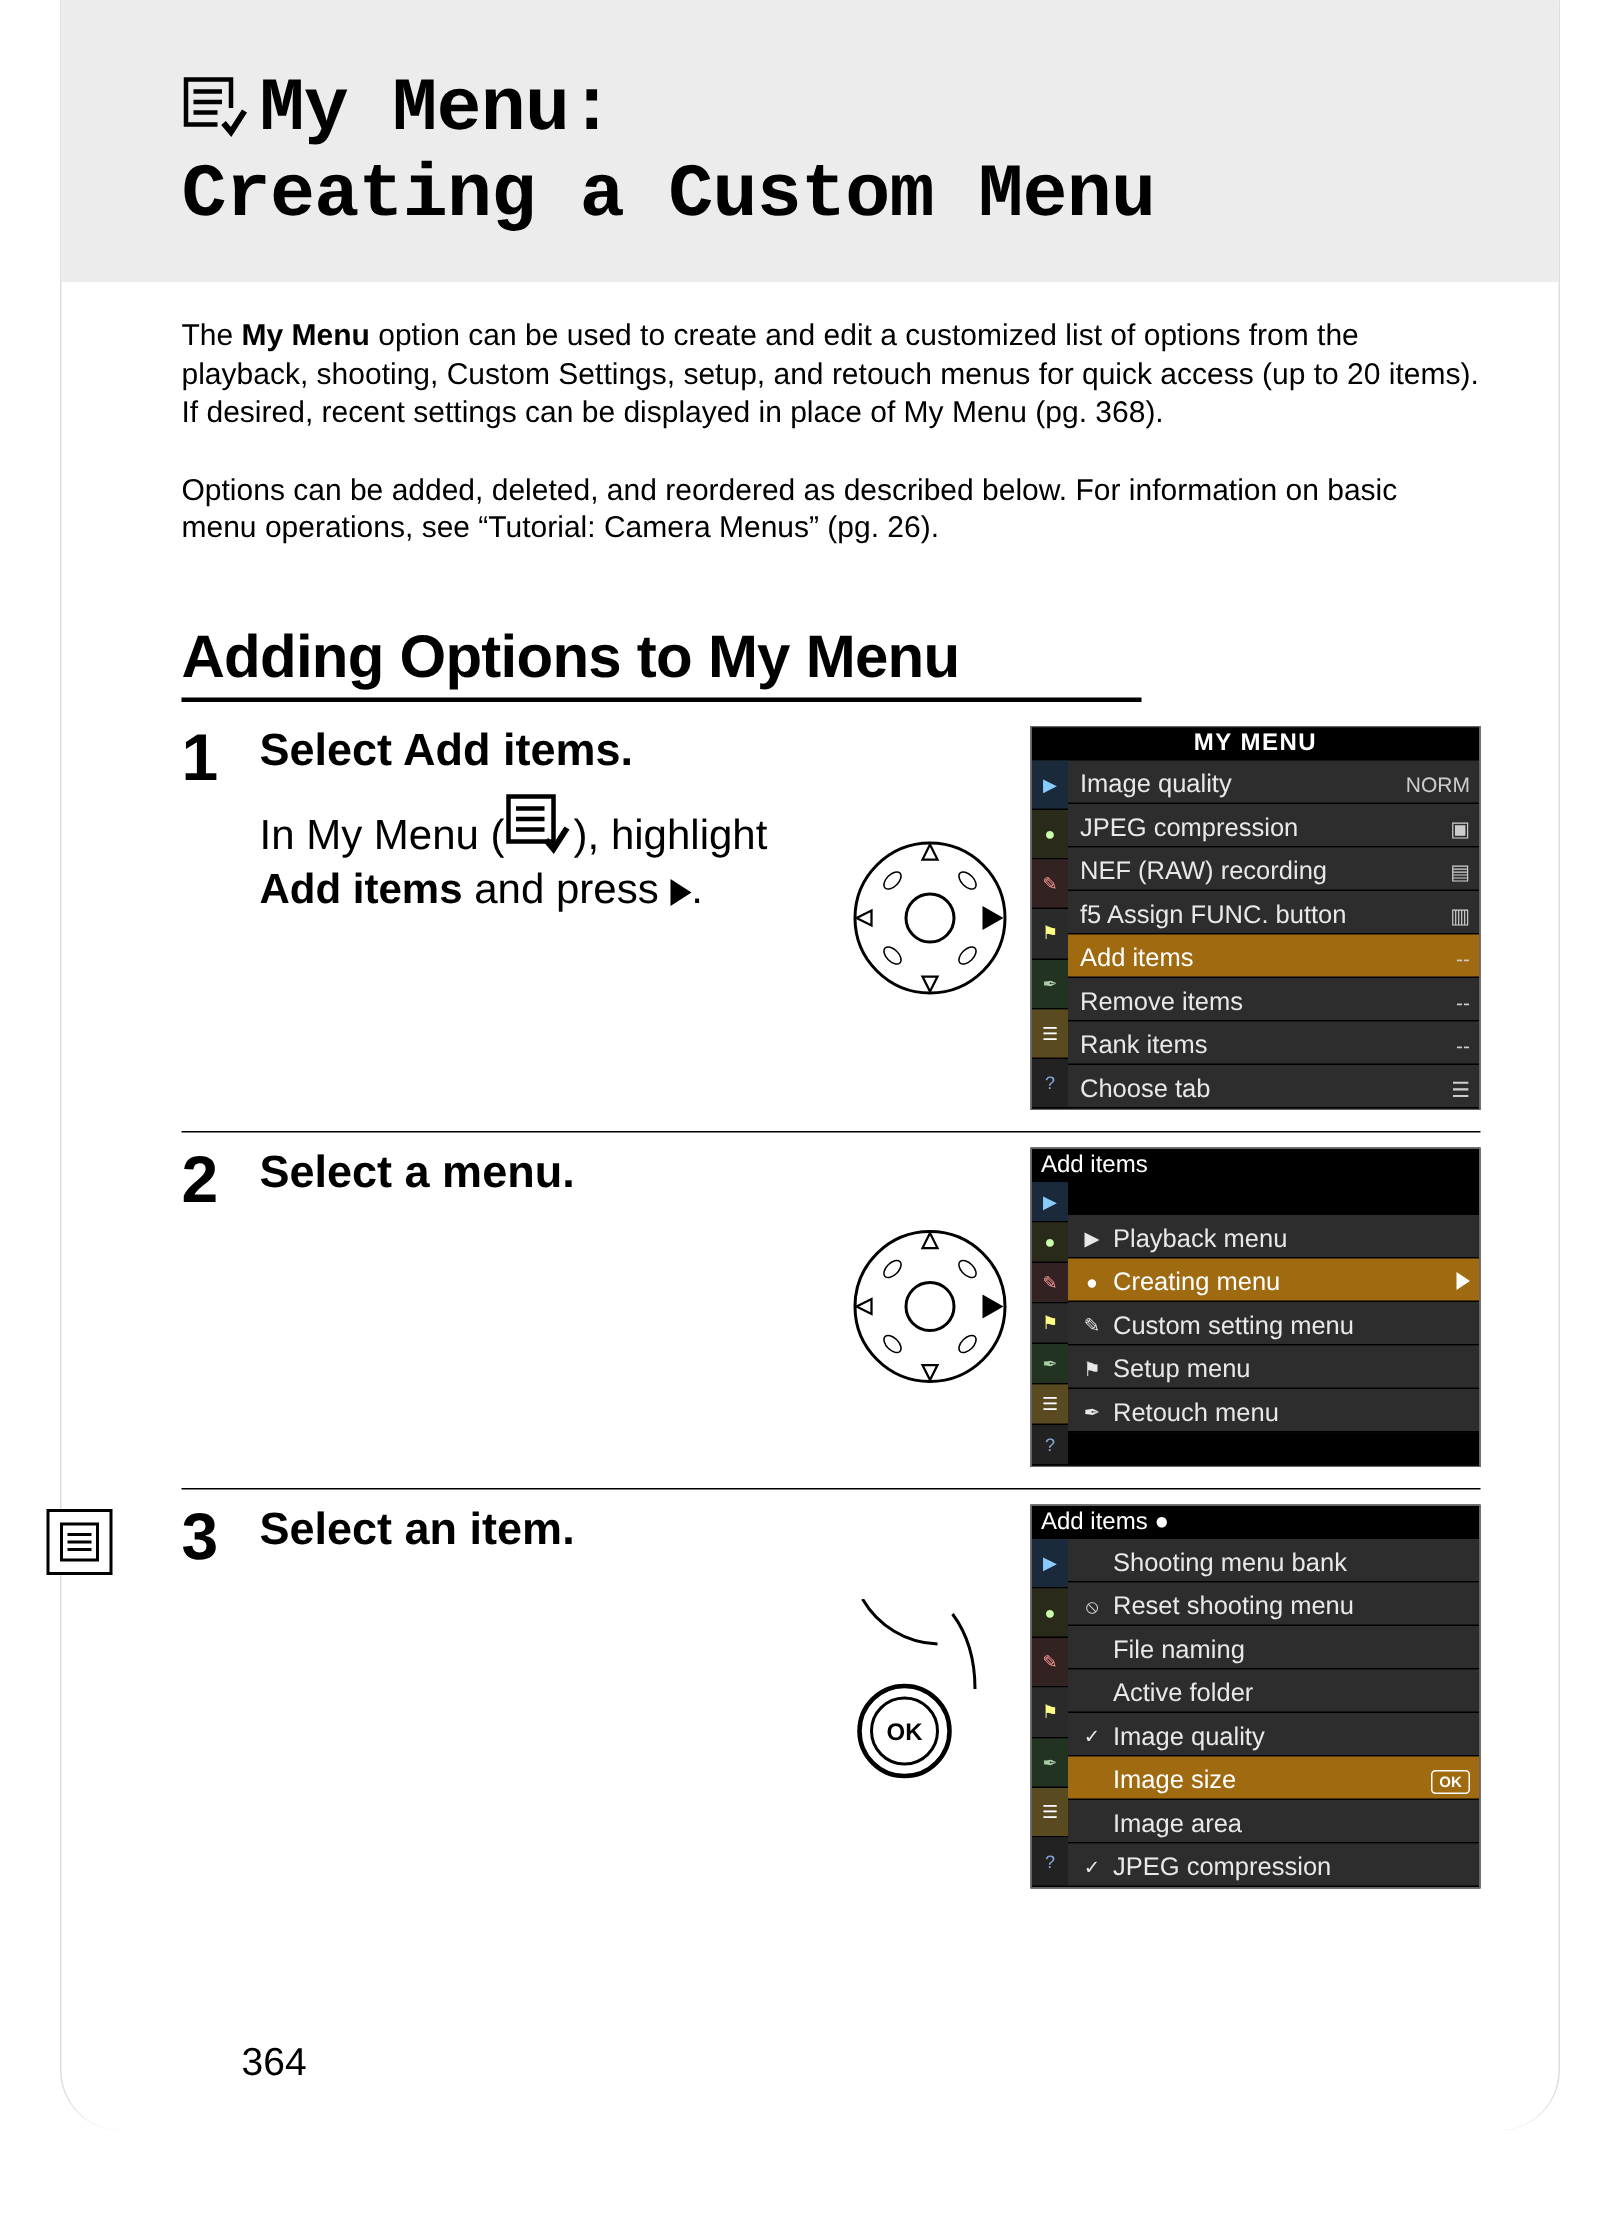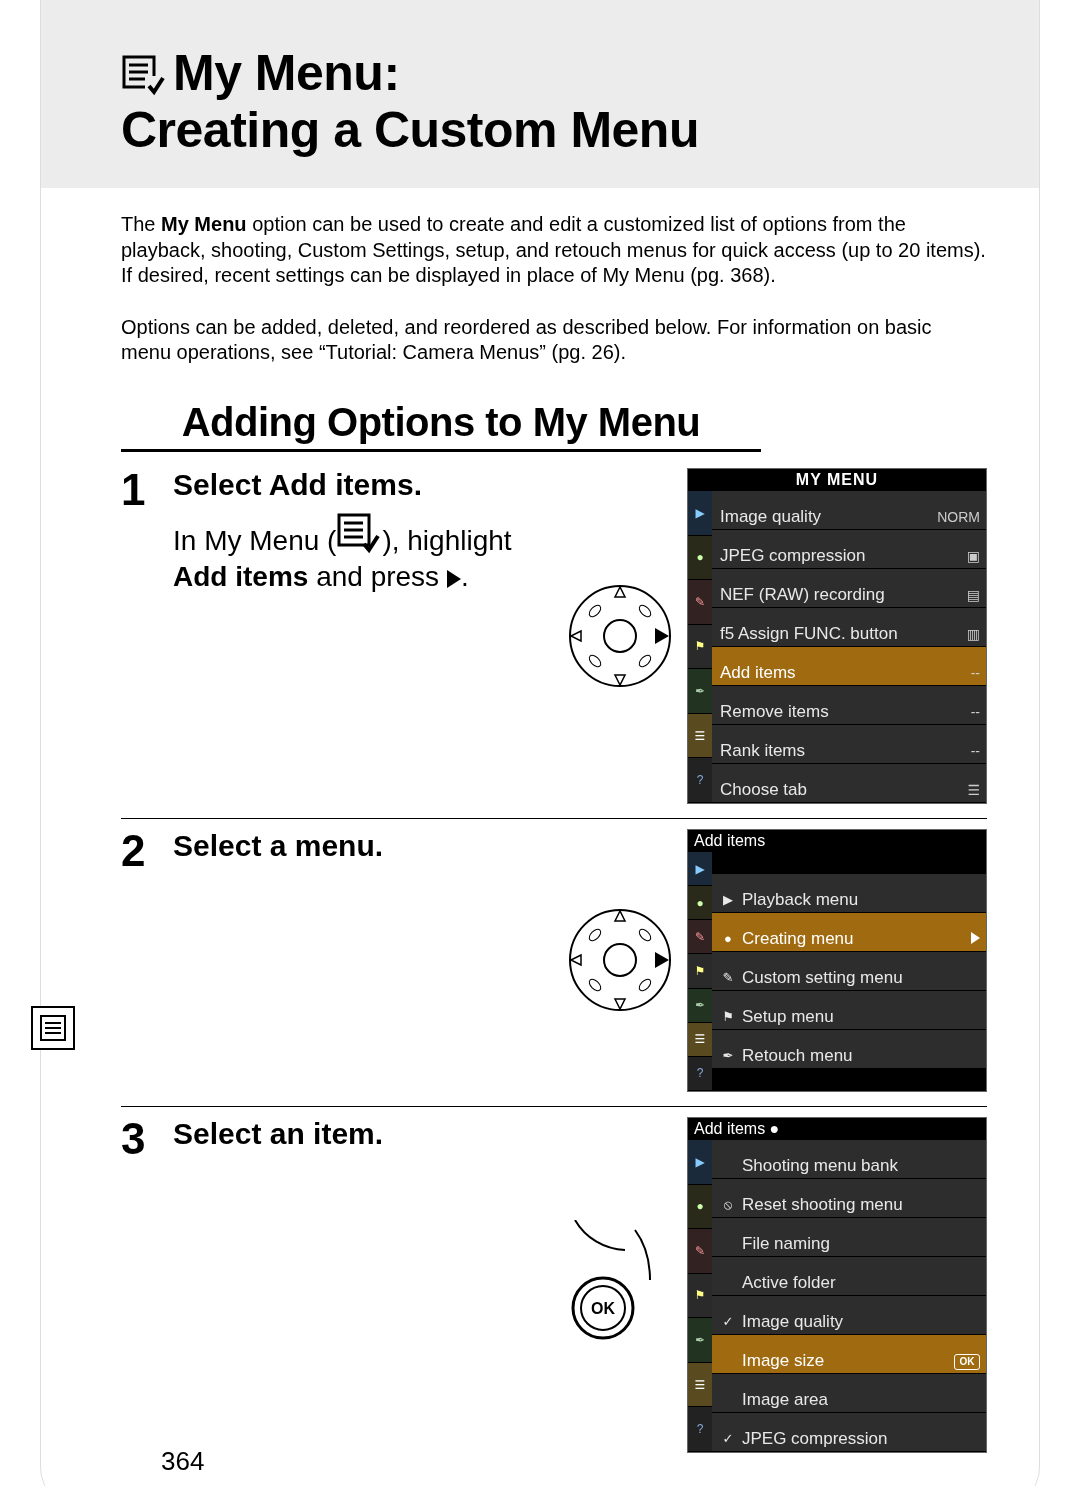--- a/index.html
+++ b/index.html
@@ -25,43 +25,42 @@
     background: #ececec;
     margin: 0 -52px 24px -72px;
     padding: 46px 52px 30px 80px;
     border-radius: 0 0 0 0;
   }
   .title {
     font-size: 50px;
     font-weight: 700;
     line-height: 1.1;
     letter-spacing: -0.5px;
-    font-family: Liberation Sans, sans-serif;
+    font-family: Liberation Mono, monospace;
   }
   .title .icon-slot {
     display: inline-block;
     vertical-align: -2px;
     margin-right: 6px;
   }
   .intro {
     font-size: 20px;
     line-height: 1.28;
     margin: 0 0 26px 8px;
   }
   .intro b { font-weight: 700; }
   .section-h {
     font-size: 40px;
     font-weight: 700;
     border-bottom: 3px solid #000;
     padding-bottom: 4px;
-    margin: 8px 0 6px 8px;
+    margin: 24px 0 6px 8px;
     display: inline-block;
     width: 640px;
     letter-spacing: -0.5px;
-    text-align: center;
   }
   .step {
     border-bottom: 1px solid #000;
     padding: 10px 0 14px 0;
     display: flex;
     gap: 14px;
     margin-left: 8px;
   }
   .step:last-of-type { border-bottom: none; }
   .step-num {
@@ -133,21 +132,21 @@
   .lcd-tab.playback { background: #1a2a3a; color: #8cf; }
   .lcd-tab.shoot   { background: #2a2a1a; color: #cfa; }
   .lcd-tab.custom  { background: #322; color: #f99; }
   .lcd-tab.setup   { background: #2a2a2a; color: #ff8; }
   .lcd-tab.retouch { background: #232; color: #aca; }
   .lcd-tab.mymenu  { background: #5a4a20; color: #fff; }
   .lcd-tab.help    { background: #222; color: #8ad; }
   .lcd-rows { flex: 1; }
   .lcd-row {
     display: flex; justify-content: space-between; align-items: center;
-    padding: 16px 6px 2px 8px;
+    padding: 6px 6px 2px 8px;
     background: #2d2d2d;
     border-bottom: 1px solid #000;
     min-height: 22px;
   }
   .lcd-row.hl { background: #a06a10; color: #fff; }
   .lcd-row .r { color: #ccc; font-size: 14px; }
   .lcd-row .l { display: flex; align-items: center; gap: 6px; }
   .lcd-row .ic { width: 16px; display:inline-flex; justify-content:center; font-size:13px;}
   .lcd-blank { background:#000; min-height:22px; border-bottom:1px solid #000;}
   .lcd-title-sm {

